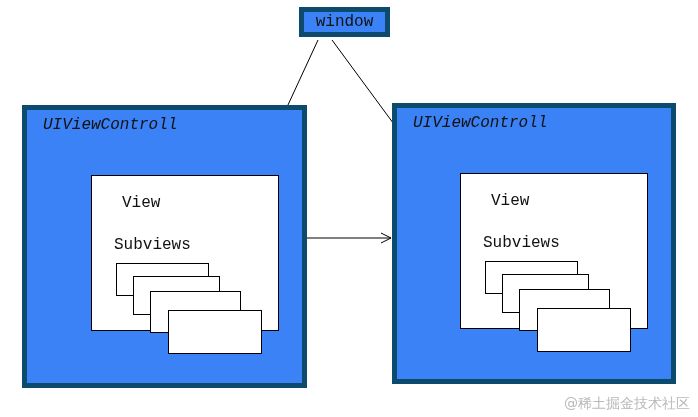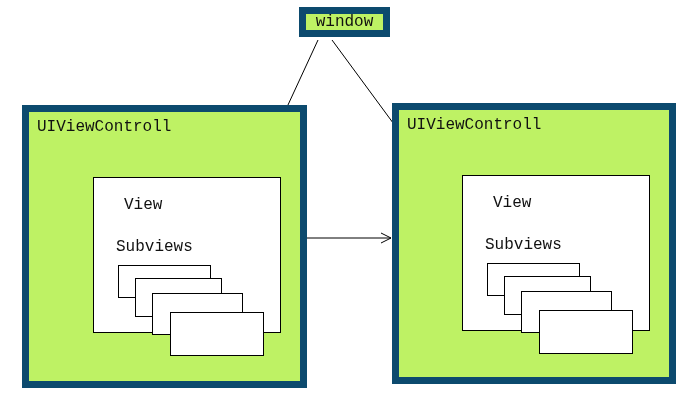--- a/index.html
+++ b/index.html
@@ -11,40 +11,40 @@
     position: relative;
     width: 698px;
     height: 417px;
     background: #ffffff;
     font-family: "Liberation Mono", monospace;
     color: #111111;
     overflow: hidden;
   }
   .box {
     position: absolute;
-    border: 7px solid #0c4a6e;
-    background: #bef264;
+    border: 5px solid #0c4a6e;
+    background: #3b82f6;
     box-sizing: border-box;
   }
   .label {
     position: absolute;
     font-size: 16px;
     line-height: 18px;
     white-space: nowrap;
     color: #111111;
   }
   #window-box {
     left: 299px; top: 7px; width: 91px; height: 30px;
     display: flex; align-items: center; justify-content: center;
     font-size: 16px;
   }
   
   #ctrl-left  { left: 22px;  top: 105px; width: 285px; height: 283px; }
   #ctrl-right { left: 392px; top: 103px; width: 284px; height: 281px; }
-  .ctrl-title { left: 8px; top: 6px; }
+  .ctrl-title { left: 16px; top: 6px; font-style: italic; }
   .view-box   { position: absolute; border: 1px solid #000000; background: #ffffff; box-sizing: border-box; width: 188px; height: 156px; top: 65px; }
   #ctrl-left  .view-box { left: 64px; }
   #ctrl-right .view-box { left: 63px; }
   .view-label     { left: 30px; top: 18px; }
   .subviews-label { left: 22px; top: 60px; }
   .subview-rect {
     position: absolute;
     border: 1px solid #000000;
     background: #ffffff;
     box-sizing: border-box;
@@ -106,14 +106,15 @@
     <div class="view-box">
       <div class="label view-label">View</div>
       <div class="label subviews-label">Subviews</div>
       <div class="subview-rect sv1"></div>
       <div class="subview-rect sv2"></div>
       <div class="subview-rect sv3"></div>
       <div class="subview-rect sv4"></div>
     </div>
   </div>
 
+  <div id="watermark">@稀土掘金技术社区</div>
 
 </div>
 
 </body></html>

